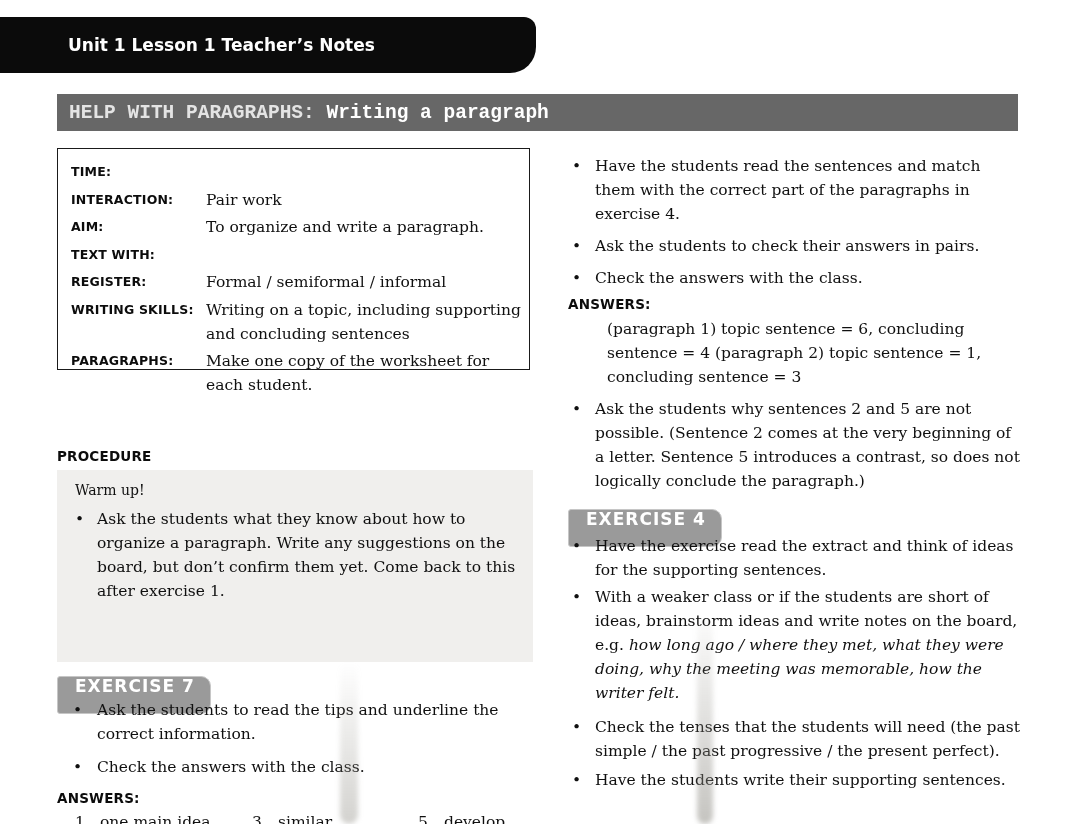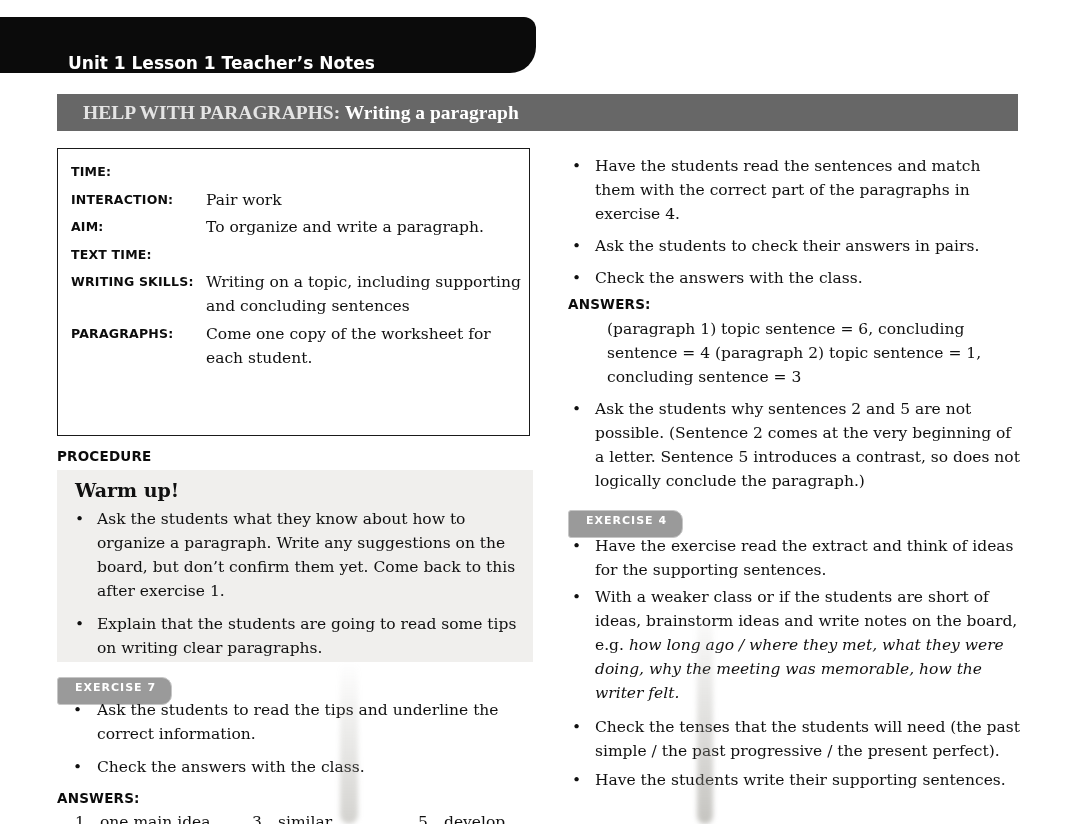--- a/index.html
+++ b/index.html
@@ -6,76 +6,76 @@
   body{
     width:1065px;height:824px;position:relative;overflow:hidden;
     background:#ffffff;
     font-family:"DejaVu Serif", serif;
     color:#101010;
   }
   
   .top-banner{
     position:absolute;left:0;top:17px;width:536px;height:56px;
     background:#0b0b0b;border-radius:0 12px 26px 0;
-    display:flex;align-items:flex-end;
+    display:flex;align-items:center;
   }
   .top-banner .t{
     padding-left:68px;color:#ffffff;
     font-family:"DejaVu Sans", sans-serif;font-weight:bold;font-size:17px;
   }
   .section-banner{
     position:absolute;left:57px;top:94px;width:961px;height:37px;
     background:#676767;display:flex;align-items:center;
   }
-  .section-banner .wrap{padding-left:26px;font-family:Liberation Serif, serif;font-weight:bold;font-size:19.5px;}
+  .section-banner .wrap{padding-left:12px;font-family:Liberation Mono, monospace;font-weight:bold;font-size:19.5px;}
   .section-banner .pfx{color:#e4e4e4;}
   .section-banner .main{color:#ffffff;}
   
   .col{position:absolute;top:148px;}
   #leftcol{left:57px;width:476px;}
   #rightcol{left:568px;width:454px;}
   .abs{position:absolute;left:0;right:0;}
   
   .info-box{
-    position:absolute;left:0;top:0;width:473px;height:288px;
+    position:absolute;left:0;top:0;width:473px;height:222px;
     border:1.5px solid #1a1a1a;background:#fff;
     padding:11px 0 0 0;box-sizing:border-box;
   }
   .info-row{display:flex;margin-bottom:3.5px;}
   .info-label{
     width:148px;flex:0 0 148px;padding-left:13px;box-sizing:border-box;
     font-family:"DejaVu Sans", sans-serif;font-weight:bold;font-size:12.5px;
     letter-spacing:0.2px;line-height:24px;color:#0c0c0c;
   }
   .info-value{flex:1;font-size:15.5px;line-height:24px;padding-right:6px;}
   
   .sans-heading{
     font-family:"DejaVu Sans", sans-serif;font-weight:bold;font-size:13.5px;
     letter-spacing:0.2px;color:#0c0c0c;line-height:17px;
   }
   .badge{
     display:inline-block;background:#9a9a9a;color:#ffffff;
-    font-family:"DejaVu Sans", sans-serif;font-weight:bold;font-size:11px;
+    font-family:"DejaVu Sans", sans-serif;font-weight:bold;font-size:17px;
     letter-spacing:1px;line-height:13px;
-    padding:3px 15px 10px 17px;border-radius:3px 10px 10px 3px;
+    padding:3px 15px 20px 17px;border-radius:3px 10px 10px 3px;
     border:1px solid #c6c6c6;
   }
   
   .serif{font-size:15.5px;line-height:24px;}
   .bullet{position:relative;padding-left:40px;margin-bottom:8px;}
   .bullet::before{content:"\2022";position:absolute;left:16px;top:0;}
   .bullet.tight{margin-bottom:9px;}
   #rightcol .bullet{padding-left:27px;}
   #rightcol .bullet::before{left:4px;}
   .warmup{
     position:absolute;left:0;top:322px;width:476px;height:192px;
     background:#f0efed;box-sizing:border-box;
     padding:7px 12px 0 18px;overflow:hidden;
   }
-  .warmup-title{font-weight:bold;font-size:19px;line-height:26px;margin-bottom:4px;}
+  .warmup-title{font-weight:normal;font-size:14px;line-height:26px;margin-bottom:4px;}
   .warmup .bullet{padding-left:22px;margin-bottom:9px;}
   .warmup .bullet::before{left:0;}
   .ital{font-style:italic;}
   
   .ans-row{position:absolute;height:24px;}
   .ans-row span{position:absolute;top:0;font-size:15.5px;line-height:24px;}
   
   .smudge{position:absolute;pointer-events:none;filter:blur(2.5px);}
   #smudge-left{left:340px;top:662px;width:18px;height:162px;
     background:linear-gradient(to bottom, rgba(170,168,160,0), rgba(150,148,140,0.42));border-radius:9px;}
@@ -101,38 +101,41 @@
     </div>
     <div class="info-row">
       <span class="info-label">INTERACTION:</span>
       <span class="info-value serif">Pair work</span>
     </div>
     <div class="info-row">
       <span class="info-label">AIM:</span>
       <span class="info-value serif">To organize and write a paragraph.</span>
     </div>
     <div class="info-row">
-      <span class="info-label">TEXT TIME:</span>
+      <span class="info-label">TEXT WITH:</span>
+    </div>
+    <div class="info-row">
+      <span class="info-label">REGISTER:</span>
+      <span class="info-value serif">Formal / semiformal / informal</span>
     </div>
     <div class="info-row">
       <span class="info-label">WRITING SKILLS:</span>
       <span class="info-value serif">Writing on a topic, including supporting and concluding sentences</span>
     </div>
     <div class="info-row">
       <span class="info-label">PARAGRAPHS:</span>
-      <span class="info-value serif">Come one copy of the worksheet for each student.</span>
+      <span class="info-value serif">Make one copy of the worksheet for each student.</span>
     </div>
   </div>
 
   <div class="abs sans-heading" style="top:300px;">PROCEDURE</div>
 
   <div class="warmup">
     <div class="warmup-title">Warm up!</div>
     <div class="bullet serif">Ask the students what they know about how to organize a paragraph. Write any suggestions on the board, but don’t confirm them yet. Come back to this after exercise 1.</div>
-    <div class="bullet serif">Explain that the students are going to read some tips on writing clear paragraphs.</div>
   </div>
 
   <div class="abs" style="top:528px;">
     <span class="badge">EXERCISE 7</span>
   </div>
 
   <div class="abs" style="top:550px;">
     <div class="bullet tight serif">Ask the students to read the tips and underline the correct information.</div>
     <div class="bullet tight serif">Check the answers with the class.</div>
   </div>

